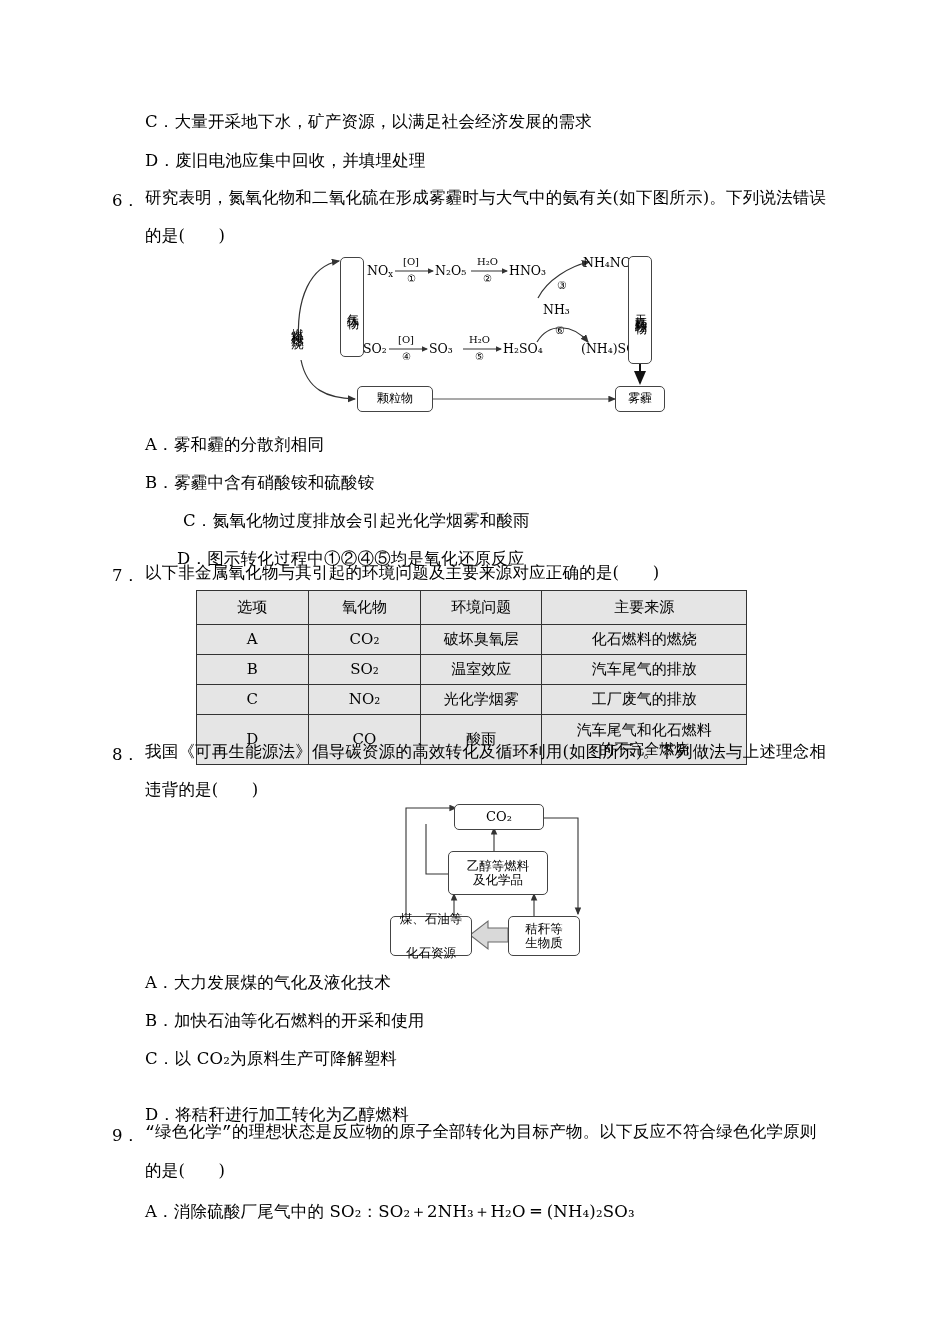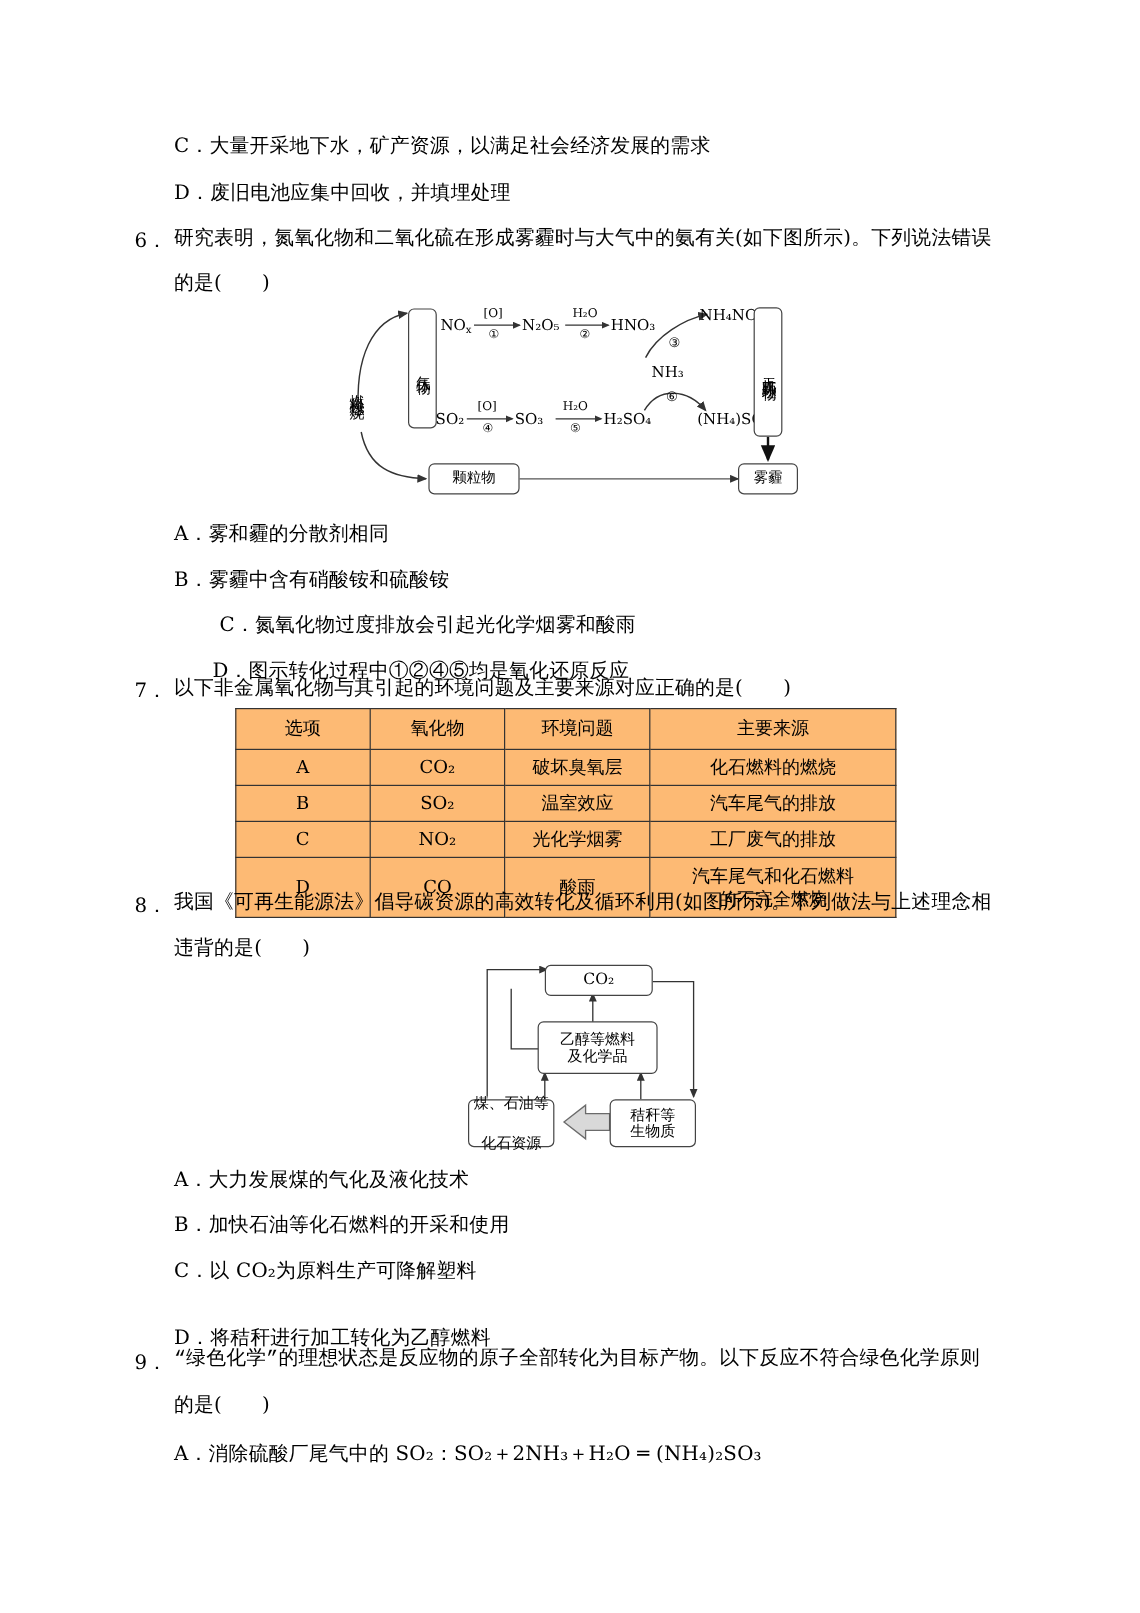--- a/index.html
+++ b/index.html
@@ -65,21 +65,21 @@
     line-height:1;
   }
   .small{font-size:10px;}
   .circnum{font-size:10px;}
 
   
   table.qtable{
     position:absolute;
     border-collapse:collapse;
     font-size:15px;
-    background:#fdba74;
+    background:#e5e5e5;
   }
   table.qtable td{
     border:1px solid #333;
     text-align:center;
     padding:2px 4px;
     line-height:1.25;
     font-family:"DejaVu Serif","Liberation Serif",serif;
   }
   svg{position:absolute;overflow:visible;}
 </style>
@@ -235,21 +235,21 @@
       <path d="M130,132 L110,132 L110,125 L92,139 L110,153 L110,146 L130,146 z" fill="#d9d9d9" stroke="#6b6b6b" stroke-width="1.1"></path>
     </svg>
 
     <div class="dbox" style="left:76px;top:8px;width:90px;height:26px;font-size:13px;">CO₂</div>
 
     <div class="dbox" style="left:70px;top:55px;width:100px;height:44px;flex-direction:column;font-size:12.5px;">
       <span>乙醇等燃料</span>
       <span>及化学品</span>
     </div>
 
-    <div class="dbox" style="left:12px;top:120px;width:72px;height:40px;flex-direction:column;font-size:12.5px;gap:19px;">
+    <div class="dbox" style="left:12px;top:120px;width:82px;height:40px;flex-direction:column;font-size:12.5px;gap:19px;">
       <span>煤、石油等</span>
       <span>化石资源</span>
     </div>
 
     <div class="dbox" style="left:130px;top:120px;width:72px;height:40px;flex-direction:column;font-size:12.5px;">
       <span>秸秆等</span>
       <span>生物质</span>
     </div>
   </div>
 

